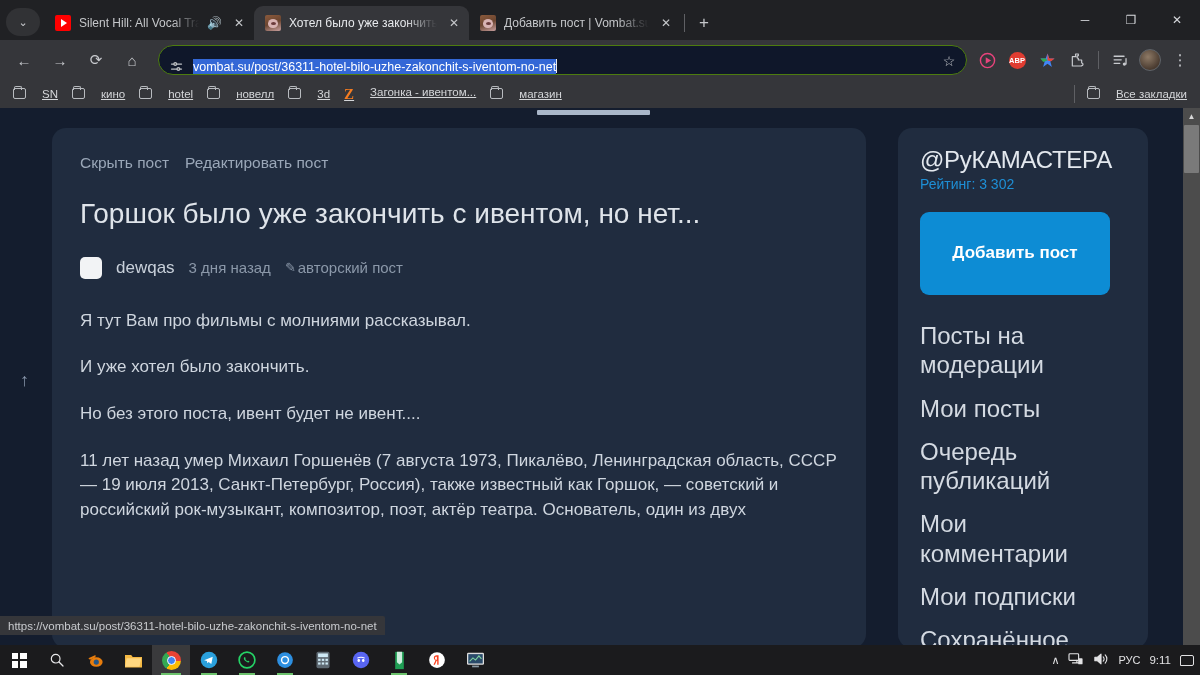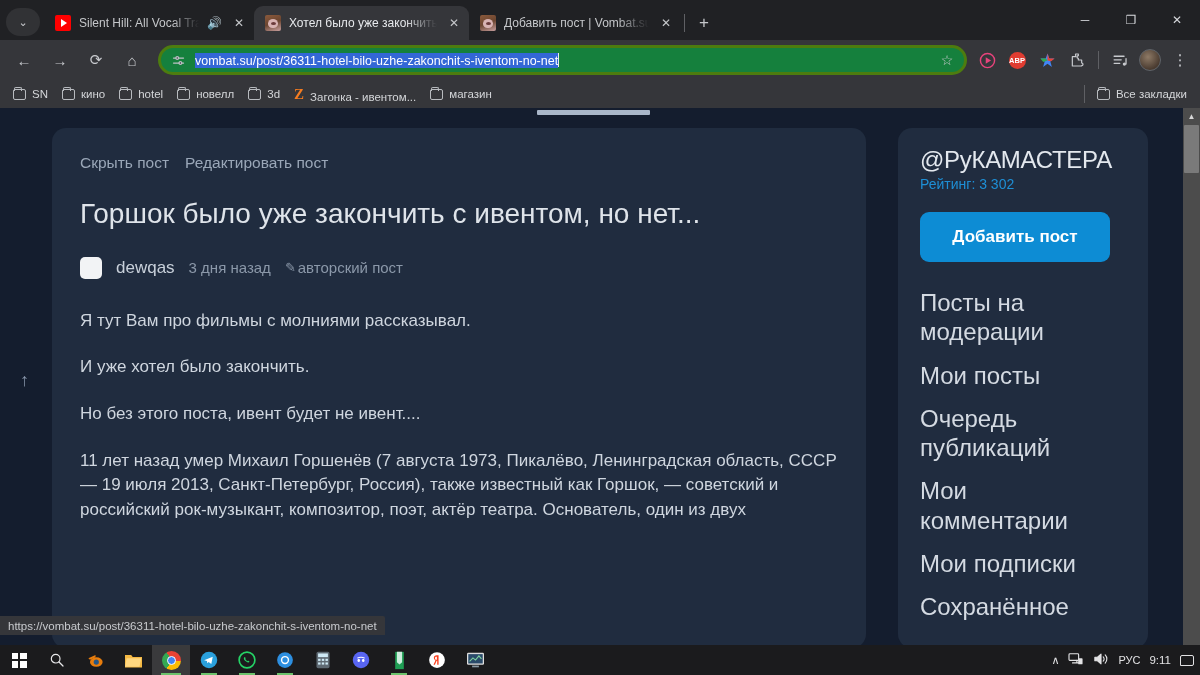--- a/index.html
+++ b/index.html
@@ -83,22 +83,22 @@
     position: absolute; top: 40px; left: 0; width: 1200px; height: 40px;
     background: #35363a; display: flex; align-items: center; padding: 0 6px;
   }
   .navbtn {
     width: 30px; height: 30px; margin: 0 3px; border-radius: 50%;
     display: flex; align-items: center; justify-content: center;
     color: #c8cace; font-size: 15px;
   }
   .omnibox {
     flex: 1 1 auto; height: 30px; margin: 0 6px 0 8px;
-    background: #15803d; border: 3px solid #4d7c0f; border-radius: 16px;
-    display: flex; align-items: center; padding: 0 4px 0 10px; gap: 8px;
+    background: #0f172a; border: 1px solid #4d7c0f; border-radius: 16px;
+    display: flex; align-items: flex-end; padding: 0 4px 0 10px; gap: 8px;
     position: relative;
   }
   .omnibox-icon { flex: 0 0 16px; color: #bdc1c6; font-size: 13px; display:flex; align-items:center;}
   .omnibox-url {
     flex: 1 1 auto; font-size: 12.5px; color: #e8eaed; white-space: nowrap; overflow: hidden;
   }
   .omnibox-url span.sel { background: #3367d6; color: #fff; padding: 1px 0; }
   .caret { display:inline-block; width:1px; height:14px; background:#e8eaed; vertical-align:-2px; }
   .star {
     flex: 0 0 26px; height: 26px; display: flex; align-items: center; justify-content: center;
@@ -121,21 +121,21 @@
     border: 1px solid #5f6368;
   }
   .i-dots { color: #c8cace; font-size: 15px; letter-spacing: 0; }
 
   
   .bookmarks {
     position: absolute; top: 80px; left: 0; width: 1200px; height: 28px;
     background: #35363a; display: flex; align-items: center; padding: 0 6px;
     font-size: 11.5px; color: #d4d6d9;
   }
-  .bm { display: flex; align-items: flex-end; gap: 6px; padding: 3px 7px; border-radius: 4px; white-space: nowrap; }
+  .bm { display: flex; align-items: flex-start; gap: 16px; padding: 3px 7px; border-radius: 4px; white-space: nowrap; text-decoration: underline; }
   .bm .folder {
     width: 13px; height: 11px; border: 1.3px solid #b8bbbf; border-radius: 2px; position: relative;
   }
   .bm .folder::before {
     content:""; position:absolute; top:-3.3px; left:0px; width:6px; height:3px;
     border: 1.3px solid #b8bbbf; border-bottom: none; border-radius: 2px 2px 0 0;
   }
   .bm .zlogo { color: #f57c20; font-weight: bold; font-size: 15px; font-family: "Liberation Serif", serif; }
   .bm-right { margin-left: auto; display: flex; align-items: center; }
 
@@ -176,21 +176,21 @@
   .sidebar {
     position: absolute; left: 898px; top: 20px; width: 250px; height: 520px;
     background: #202c3f; border-radius: 14px; padding: 18px 20px 0 22px;
   }
   .sb-user {
     font-size: 24px; color: #e3e8ee; white-space: nowrap; letter-spacing: -0.3px;
     margin-bottom: 2px;
   }
   .sb-rating { font-size: 14px; color: #1e8fd5; margin-bottom: 20px; }
   .sb-btn {
-    width: 190px; height: 50px; background: #0d8cd4; border: none; border-radius: 9px;
+    width: 190px; height: 83px; background: #0d8cd4; border: none; border-radius: 9px;
     color: #fff; font-size: 17px; font-weight: bold; font-family: "Liberation Sans", sans-serif;
     line-height: 1.35; margin-bottom: 26px; cursor: pointer;
   }
   .sb-links a {
     display: block; font-size: 24px; color: #d4dae2; text-decoration: none;
     line-height: 1.22; margin-bottom: 14px; max-width: 200px;
   }
 
   
   .vscroll {

